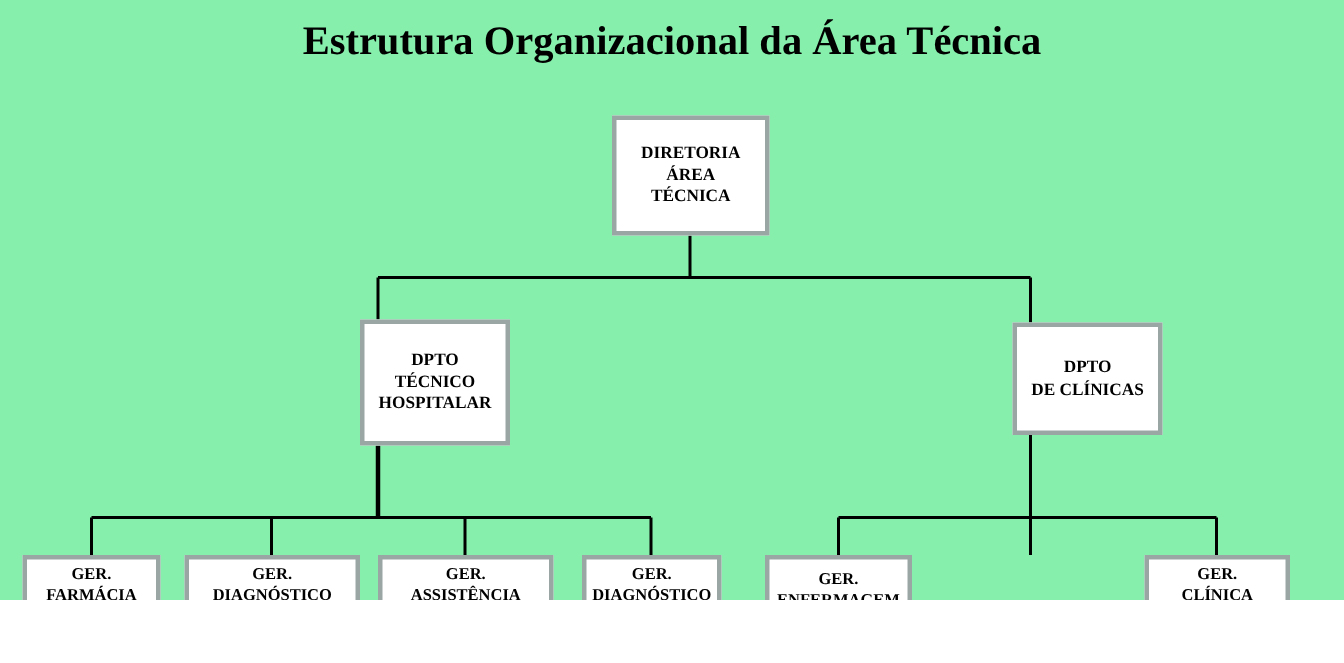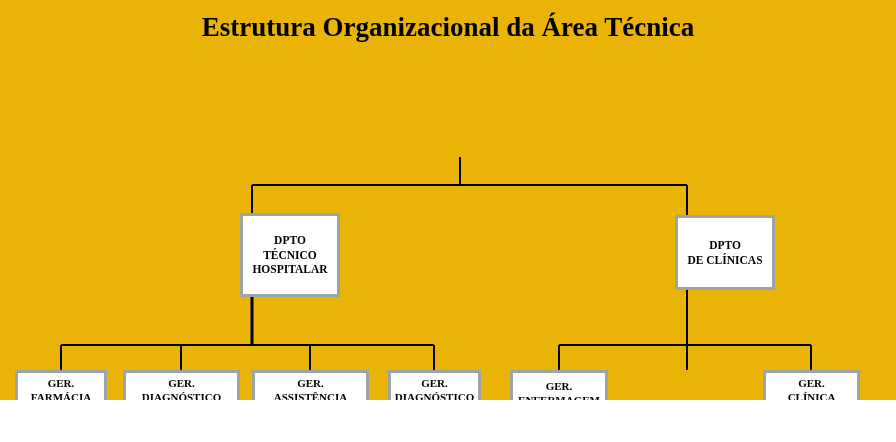--- a/index.html
+++ b/index.html
@@ -5,21 +5,21 @@
   html, body {
     margin: 0;
     padding: 0;
     background: #ffffff;
     font-family: "Liberation Serif", serif;
   }
   .canvas {
     position: relative;
     width: 896px;
     height: 400px;
-    background: #eab308;
+    background: #86efac;
     overflow: hidden;
   }
   .chart-title {
     position: absolute;
     top: 12px;
     left: 0;
     width: 100%;
     text-align: center;
     font-size: 27px;
     font-weight: bold;
@@ -73,20 +73,23 @@
     <line x1="310" y1="345" x2="310" y2="370" stroke="#000000" stroke-width="2"></line>
     <line x1="434" y1="345" x2="434" y2="370" stroke="#000000" stroke-width="2"></line>
 
     <line x1="687" y1="290" x2="687" y2="345" stroke="#000000" stroke-width="2"></line>
     <line x1="559" y1="345" x2="811" y2="345" stroke="#000000" stroke-width="2"></line>
     <line x1="559" y1="345" x2="559" y2="370" stroke="#000000" stroke-width="2"></line>
     <line x1="687" y1="345" x2="687" y2="370" stroke="#000000" stroke-width="2"></line>
     <line x1="811" y1="345" x2="811" y2="370" stroke="#000000" stroke-width="2"></line>
   </svg>
 
+  <div class="node lvl1" style="left:408px; top:77px; width:105px; height:80px;">DIRETORIA
+ÁREA
+TÉCNICA</div>
 
   <div class="node lvl2" style="left:202px; top:213px; width:100px; height:84px;">DPTO
 TÉCNICO
 HOSPITALAR</div>
 
   <div class="node lvl2" style="left:637px; top:215px; width:100px; height:75px;">DPTO
 DE CLÍNICAS</div>
 
   <div class="node lvl3" style="left:15px; top:370px; width:92px; height:55px;">GER.
 FARMÁCIA

